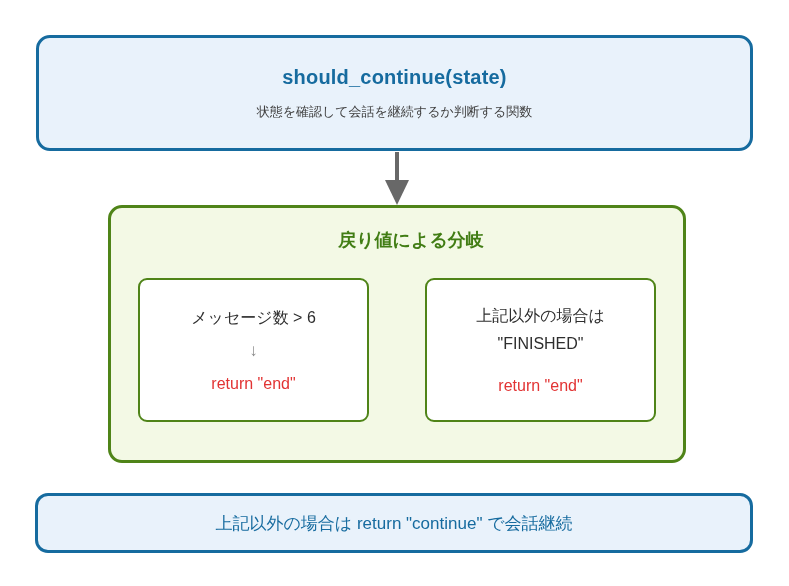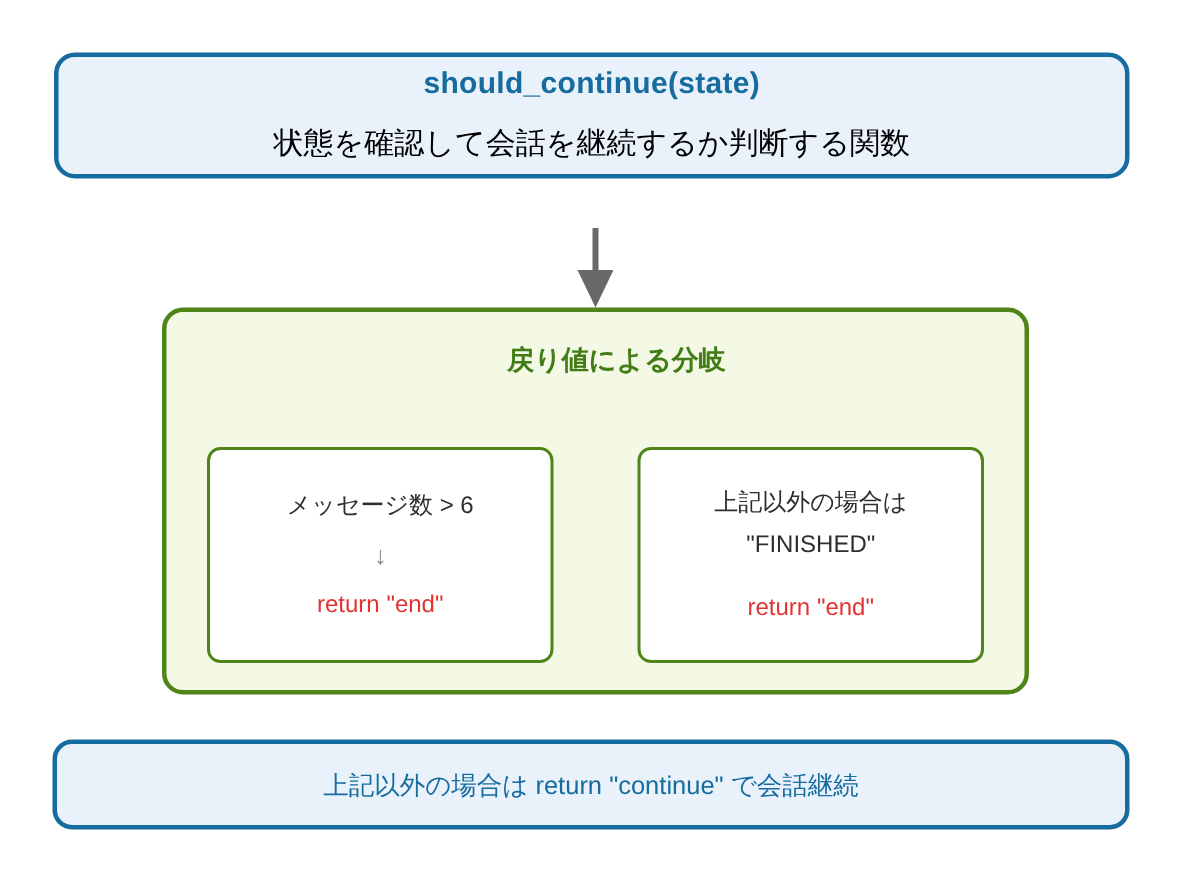--- a/index.html
+++ b/index.html
@@ -17,39 +17,39 @@
   }
   .box {
     position: absolute;
     box-sizing: border-box;
   }
   
   .top-box {
     left: 36px;
     top: 35px;
     width: 717px;
-    height: 84px;
+    height: 116px;
     background: #e9f2fb;
     border: 3px solid #166b9f;
     border-radius: 14px;
     display: flex;
     flex-direction: column;
     align-items: center;
     justify-content: center;
     gap: 14px;
   }
   .fn-title {
     color: #166b9f;
     font-size: 20px;
     font-weight: bold;
     letter-spacing: 0.2px;
   }
   .fn-sub {
-    color: #000000;
-    font-size: 20px;
+    color: #404040;
+    font-size: 13px;
   }
   
   .arrow-shaft {
     position: absolute;
     left: 395px;
     top: 152px;
     width: 4px;
     height: 29px;
     background: #686868;
   }
@@ -95,21 +95,20 @@
     box-sizing: border-box;
     width: 231px;
     height: 144px;
     background: #ffffff;
     border: 2px solid #4f8418;
     border-radius: 9px;
     display: flex;
     flex-direction: column;
     align-items: center;
     justify-content: center;
-    margin-top: 20px;
   }
   .cond {
     color: #2e2e2e;
     font-size: 16px;
     line-height: 28px;
   }
   .mini-arrow {
     color: #8a8a8a;
     font-size: 17px;
     line-height: 30px;

